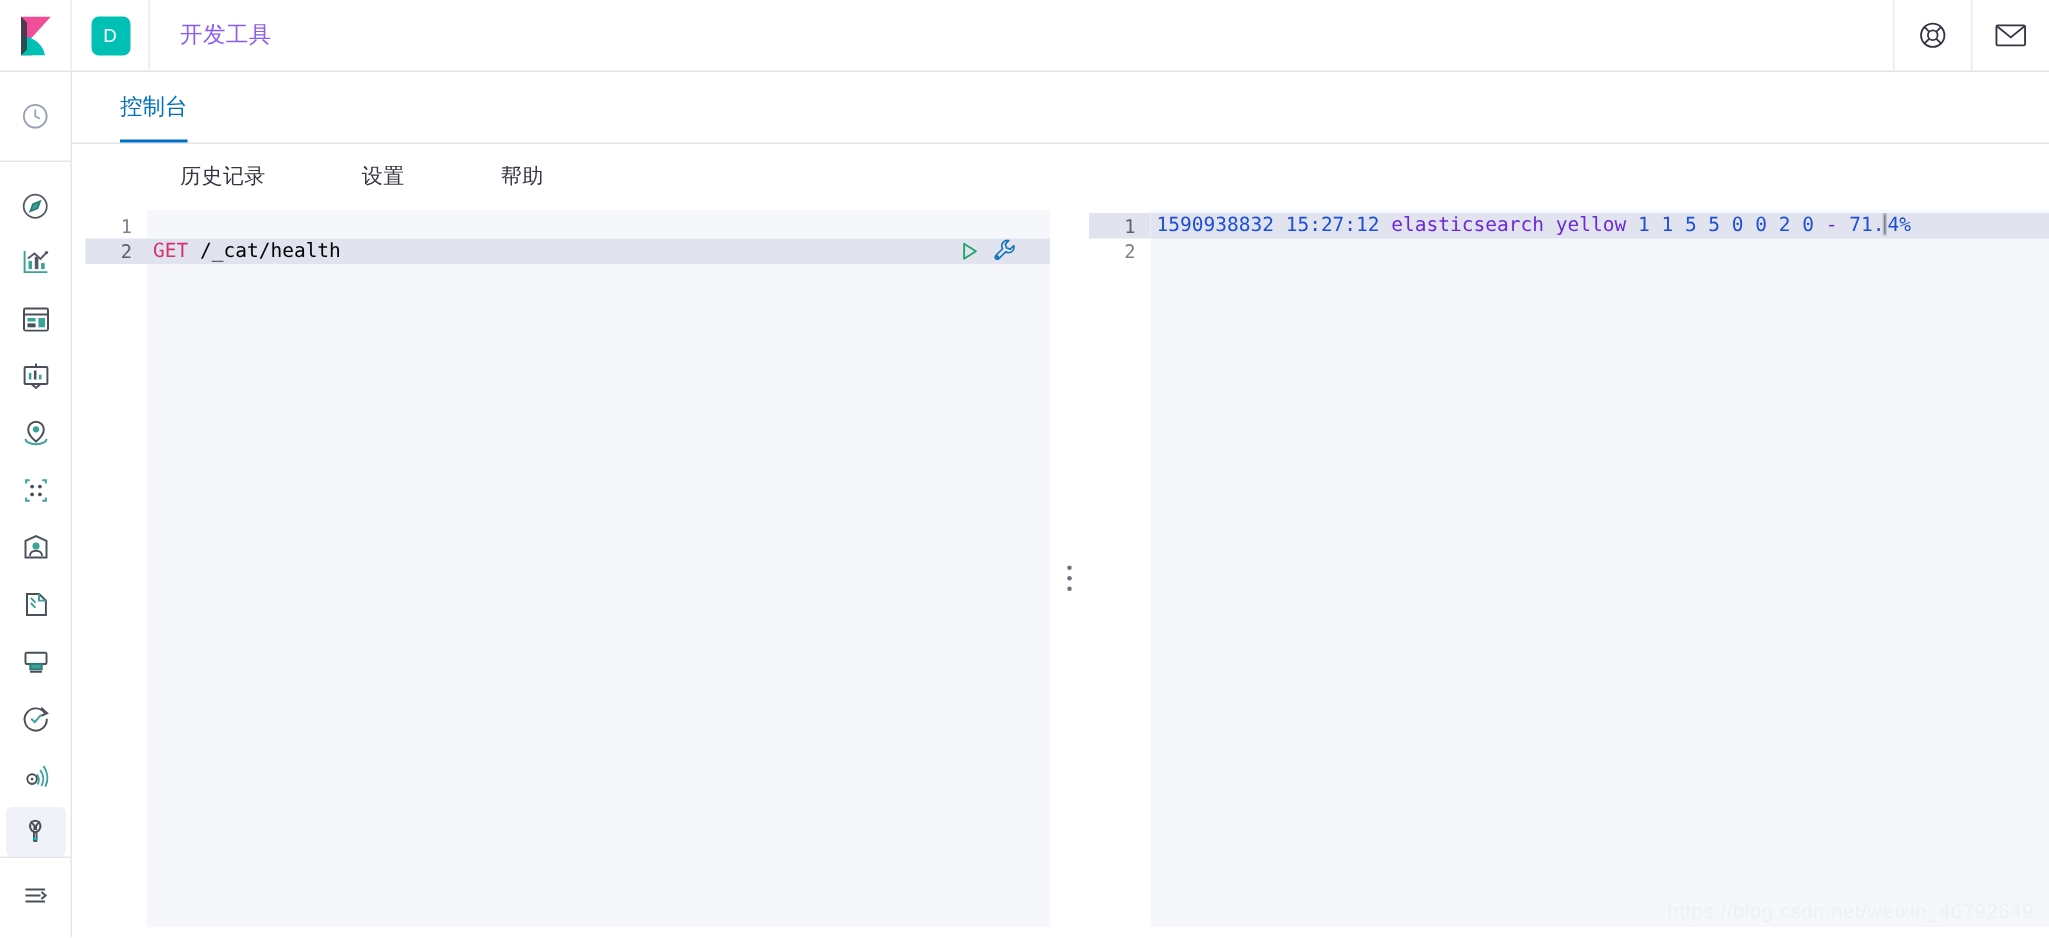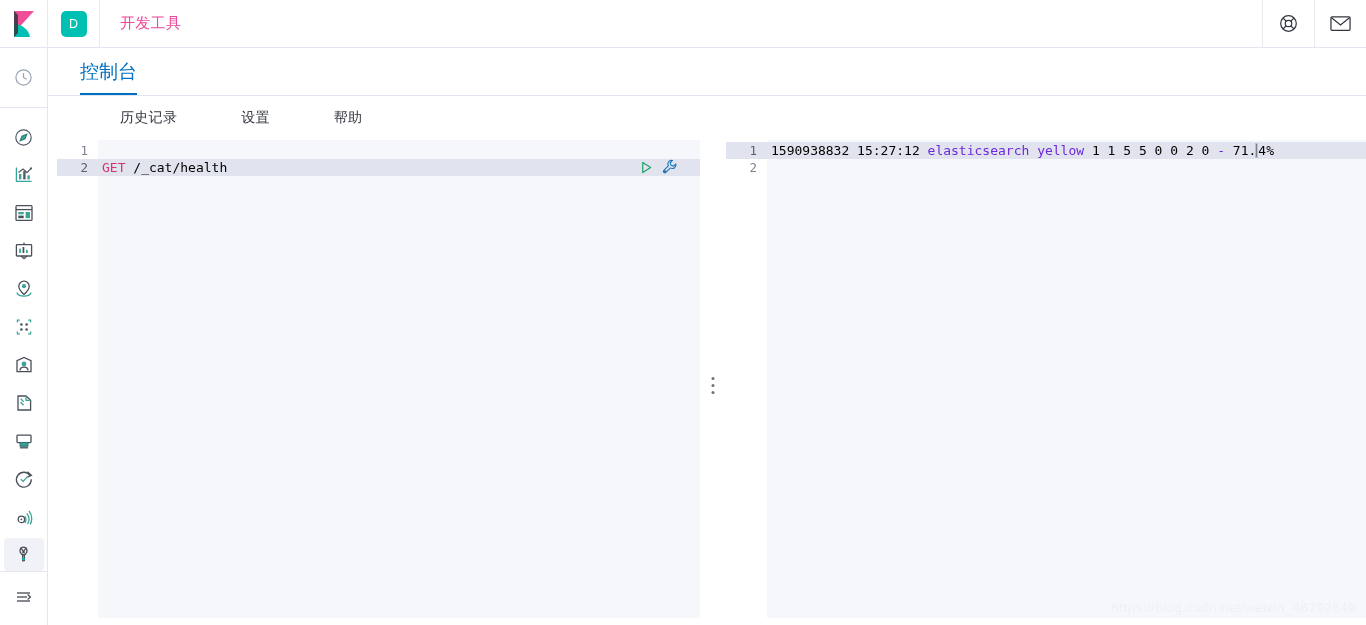--- a/index.html
+++ b/index.html
@@ -25,21 +25,21 @@
     width: 52px; height: 47px; display: flex; align-items: center; justify-content: center;
     border-right: 1px solid #e8eaf0;
   }
   .hdr-badge {
     width: 26px; height: 26px; border-radius: 5px; background: #00bfb3;
     color: #ffffff; font-size: 12.5px; font-weight: 500;
     display: flex; align-items: center; justify-content: center;
     letter-spacing: .2px;
   }
   .hdr-title {
-    margin-left: 20px; font-size: 15px; color: #ec4899; letter-spacing: .3px;
+    margin-left: 20px; font-size: 15px; color: #8b5cf6; letter-spacing: .3px;
   }
   .hdr-right { margin-left: auto; display: flex; height: 47px; align-items: stretch; }
   .hdr-icon-btn {
     width: 52px; display: flex; align-items: center; justify-content: center;
     border-left: 1px solid #e8eaf0;
   }
 
   
   .rail {
     position: absolute; left: 0; top: 48px; width: 48px; height: 577px;
@@ -56,21 +56,21 @@
   .rail-spacer { flex: 1 1 auto; }
 
   
   .tabstrip {
     position: absolute; left: 48px; top: 48px; width: 1318px; height: 48px;
     background: #ffffff; border-bottom: 1px solid #e3e6ee;
     display: flex; align-items: flex-end; padding-left: 16px; z-index: 3;
   }
   .tab {
     height: 47px; display: flex; align-items: center; padding: 0 16px;
-    font-size: 19px; color: #69707d; position: relative;
+    font-size: 15px; color: #69707d; position: relative;
   }
   .tab.active { color: #0071c2; }
   .tab.active::after {
     content: ""; position: absolute; left: 16px; right: 16px; bottom: 0;
     height: 2px; background: #0071c2;
   }
 
   
   .submenu {
     position: absolute; left: 48px; top: 96px; width: 1318px; height: 44px;
@@ -111,21 +111,21 @@
     flex: 1 1 auto; background: #f5f7fa; padding-top: 2px; position: relative;
     overflow: hidden;
   }
   .code .cl {
     height: 17px; line-height: 17px; padding-left: 4px; white-space: pre;
     font-family: "DejaVu Sans Mono", monospace; font-size: 13px; color: #343741;
   }
   .code .cl.hl { background: #e1e4ee; }
   .tok-method { color: #d6336c; }
   .tok-url { color: #000000; }
-  .tok-num { color: #000000; }
+  .tok-num { color: #1d4ed8; }
   .tok-plain { color: #6d28d9; }
   .caret {
     display: inline-block; width: 1px; height: 13px; background: #7a8290;
     vertical-align: -2px; margin: 0 1px 0 0; position: relative;
   }
   .caret::after {
     content: ""; position: absolute; left: -1px; top: -1px; width: 3px; height: 15px;
     background: rgba(120,128,140,.35);
   }
 

